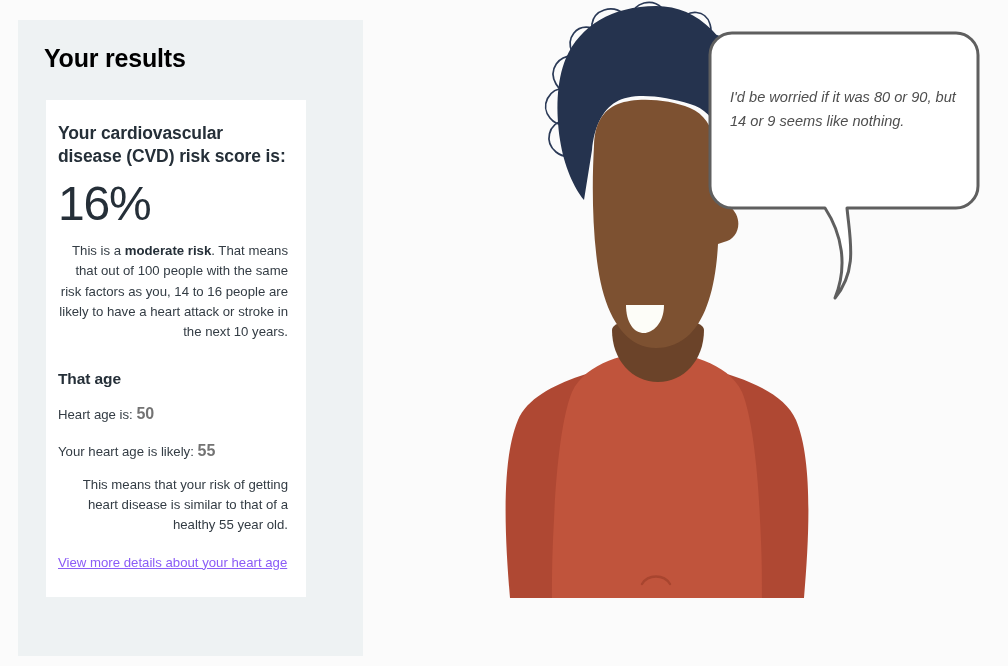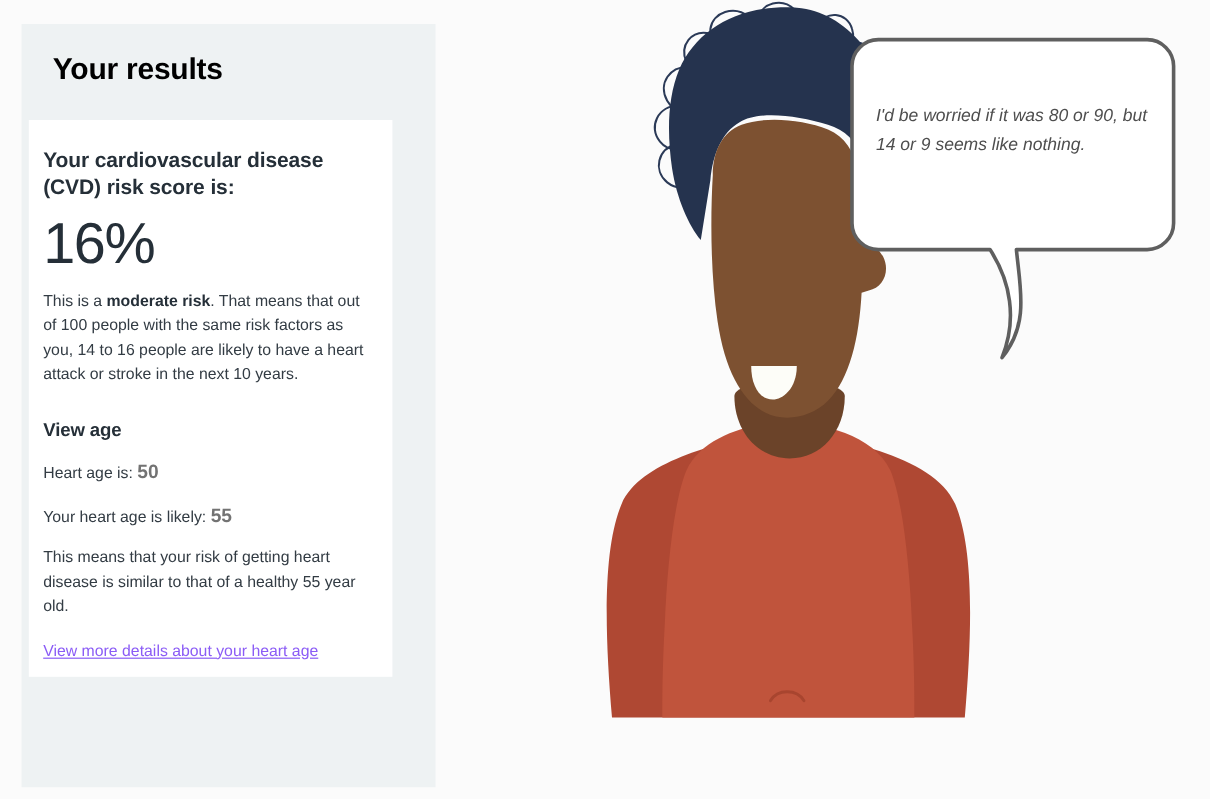--- a/index.html
+++ b/index.html
@@ -31,26 +31,26 @@
     margin: 0;
     padding: 24px 0 0 26px;
     font-size: 25px;
     font-weight: bold;
     color: #000000;
     letter-spacing: -0.2px;
   }
 
   #result-card {
     position: absolute;
-    left: 6px;
+    left: 28px;
     top: 80px;
-    width: 303px;
+    width: 260px;
     background: #ffffff;
     box-sizing: border-box;
-    padding: 22px 18px 12px 12px;
+    padding: 22px 18px 26px 12px;
   }
 
   .card-inner {
     padding-left: 0;
   }
 
   #cvd-heading {
     margin: 0;
     font-size: 17.5px;
     font-weight: bold;
@@ -66,20 +66,21 @@
     line-height: 1.06;
     color: #252f38;
     letter-spacing: -1.2px;
   }
 
   .body-text {
     margin: 12px 0 0 0;
     font-size: 13.2px;
     line-height: 1.52;
     color: #333c44;
+    text-align: right;
   }
 
   .bold-inline {
     font-weight: bold;
     color: #252f38;
   }
 
   #heart-age-heading {
     margin: 28px 0 0 0;
     font-size: 15.5px;
@@ -140,21 +141,21 @@
     <div class="card-inner">
 
       <h2 id="cvd-heading">Your cardiovascular disease (CVD) risk score is:</h2>
 
       <div id="risk-score">16%</div>
 
       <p class="body-text">
         <span>This is a </span><span class="bold-inline">moderate risk</span><span>. That means that out of 100 people with the same risk factors as you, 14 to 16 people are likely to have a heart attack or stroke in the next 10 years.</span>
       </p>
 
-      <h3 id="heart-age-heading">View age</h3>
+      <h3 id="heart-age-heading">That age</h3>
 
       <p class="age-line">
         <span>Heart age is: </span><span class="age-value">50</span>
       </p>
 
       <p class="age-line">
         <span>Your heart age is likely: </span><span class="age-value">55</span>
       </p>
 
       <p class="body-text">This means that your risk of getting heart disease is similar to that of a healthy 55 year old.</p>

